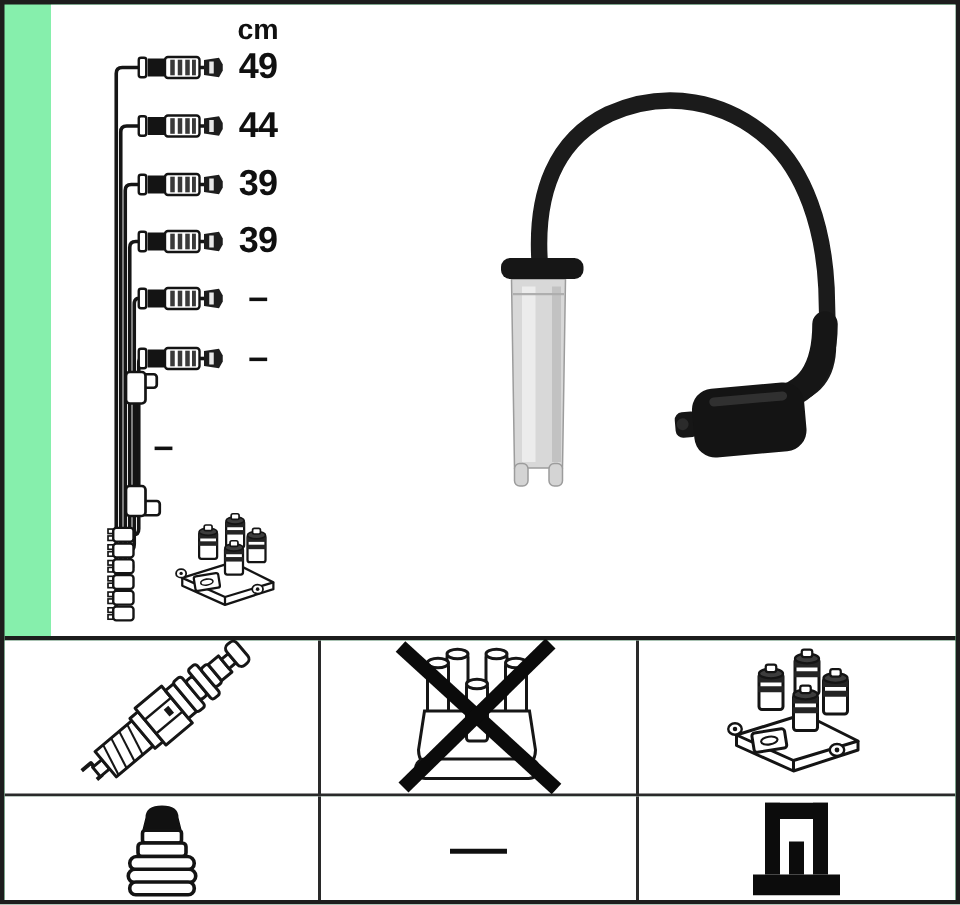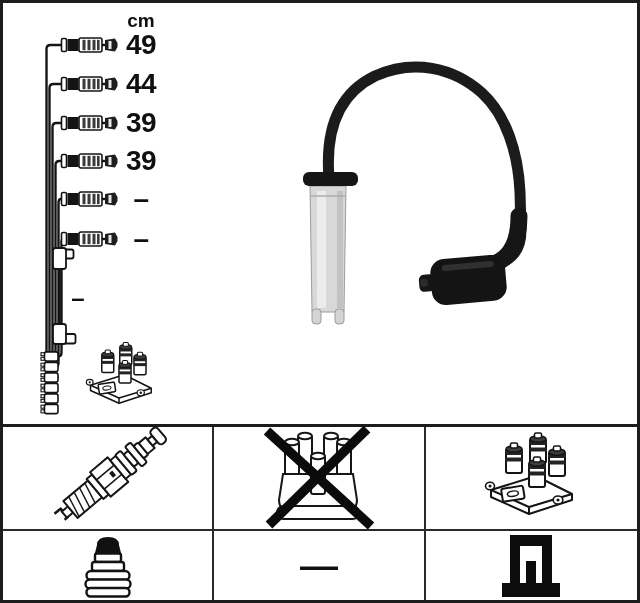--- a/index.html
+++ b/index.html
@@ -1,30 +1,30 @@
 <!DOCTYPE html>
 <html><head>
 <meta charset="utf-8">
 <style>
   html,body { margin:0; padding:0; background:#fff; }
   .page {
     position:relative; width:640px; height:603px; box-sizing:border-box;
-    border:3px solid #1d1d1d; background:#a21caf; overflow:hidden;
-    font-family:"Liberation Sans", sans-serif; color:#101010;
+    border:3px solid #1d1d1d; background:#86efac; overflow:hidden;
+    font-family:"Liberation Sans", sans-serif; color:#101010;padding-left:31px;
   }
   .top-section { position:relative; width:634px; height:421px; background:#fff; }
   .top-section > svg.diagram { position:absolute; left:0; top:0; }
 
   .unit-header {
     position:absolute; left:118px; top:5px; width:40px; height:26px;
     text-align:center; font-size:19px; font-weight:bold; line-height:26px;
   }
   .len {
     position:absolute; left:118px; width:40px; height:28px; text-align:center;
-    font-size:28px; font-weight:bold; line-height:28px; letter-spacing:-0.5px;
+    font-size:24px; font-weight:bold; line-height:28px; letter-spacing:-0.5px;
   }
   .len-0 { top:28px; } .len-1 { top:67px; } .len-2 { top:106px; }
   .len-3 { top:144px; } .len-4 { top:182px; } .len-5 { top:222px; }
   .extra-dash {
     position:absolute; left:60px; top:282px; width:30px; height:26px;
     text-align:center; font-size:24px; font-weight:bold; line-height:26px;
   }
   .partnum { position:absolute; right:20px; top:356px; text-align:right; }
   .partnum .pn {
     font-size:29px; font-weight:bold; line-height:30px; letter-spacing:-0.5px;

